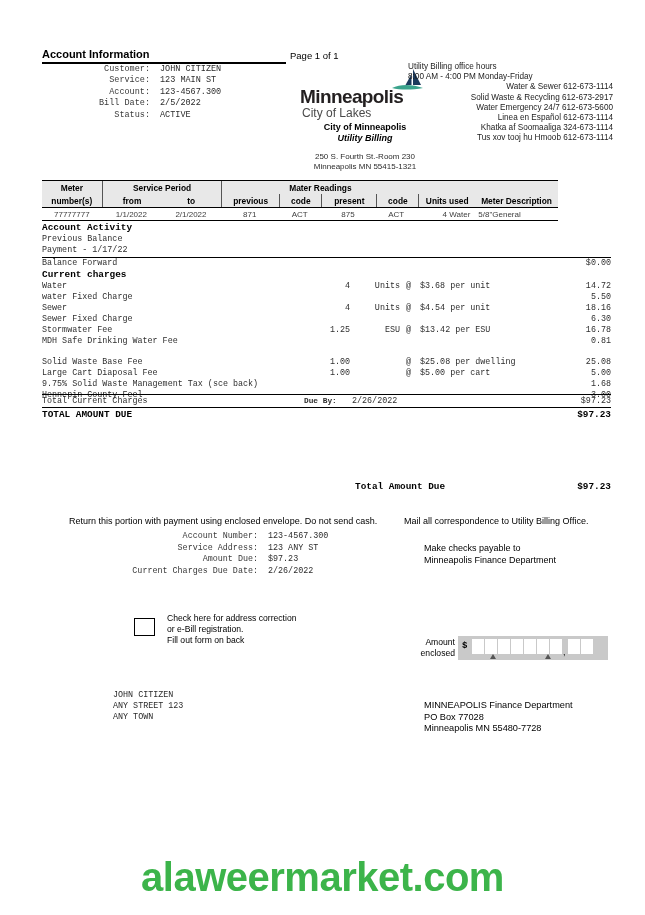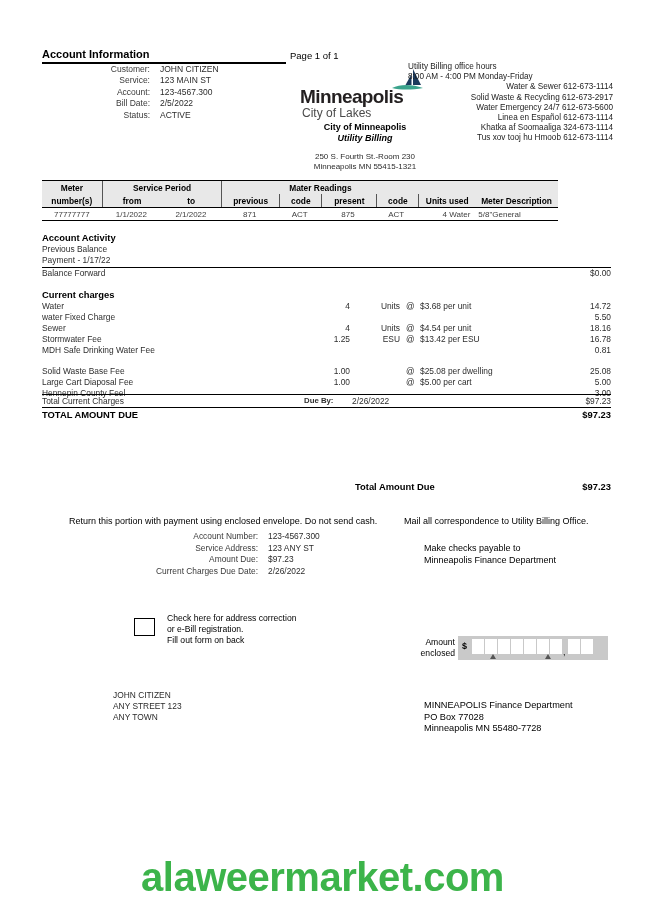--- a/index.html
+++ b/index.html
@@ -15,21 +15,21 @@
     color: #000;
     overflow: hidden;
   }
   .page {
     position: absolute;
     left: 0; top: 0;
     width: 645px;
     height: 915px;
   }
   .mono {
-    font-family: Liberation Sans, sans-serif;
+    font-family: Liberation Mono, monospace;
   }
   .sans {
     font-family: "Liberation Sans", sans-serif;
   }
 
   
   .acct-info-bar {
     position: absolute;
     left: 42px; top: 48px;
     width: 244px;
@@ -171,21 +171,20 @@
   .activity {
     position: absolute;
     left: 42px; top: 222px;
     width: 569px;
     font-size: 8.4px;
   }
   .sec-title {
     font-weight: bold;
     font-size: 9.4px;
     padding-bottom: 1px;
-    margin-top: 10px;
   }
   .act-line {
     position: relative;
     height: 11px;
     line-height: 11px;
     color: #2e2e2e;
   }
   .act-line .desc { position: absolute; left: 0; }
   .act-line .qty { position: absolute; left: 262px; width: 46px; text-align: right; }
   .act-line .unit { position: absolute; left: 318px; width: 40px; text-align: right; }
@@ -485,20 +484,28 @@
     </div>
     <div class="act-line">
       <span class="desc">Sewer</span>
       <span class="qty">4</span>
       <span class="unit">Units</span>
       <span class="at">@</span>
       <span class="rate">$4.54 per unit</span>
       <span class="amt">18.16</span>
     </div>
     <div class="act-line">
+      <span class="desc">Sewer Fixed Charge</span>
+      <span class="qty"></span>
+      <span class="unit"></span>
+      <span class="at"></span>
+      <span class="rate"></span>
+      <span class="amt">6.30</span>
+    </div>
+    <div class="act-line">
       <span class="desc">Stormwater Fee</span>
       <span class="qty">1.25</span>
       <span class="unit">ESU</span>
       <span class="at">@</span>
       <span class="rate">$13.42 per ESU</span>
       <span class="amt">16.78</span>
     </div>
     <div class="act-line">
       <span class="desc">MDH Safe Drinking Water Fee</span>
       <span class="qty"></span>
@@ -518,20 +525,28 @@
       <span class="rate">$25.08 per dwelling</span>
       <span class="amt">25.08</span>
     </div>
     <div class="act-line">
       <span class="desc">Large Cart Diaposal Fee</span>
       <span class="qty">1.00</span>
       <span class="unit"></span>
       <span class="at">@</span>
       <span class="rate">$5.00 per cart</span>
       <span class="amt">5.00</span>
+    </div>
+    <div class="act-line">
+      <span class="desc">9.75% Solid Waste Management Tax (sce back)</span>
+      <span class="qty"></span>
+      <span class="unit"></span>
+      <span class="at"></span>
+      <span class="rate"></span>
+      <span class="amt">1.68</span>
     </div>
     <div class="act-line">
       <span class="desc">Hennepin County Feel</span>
       <span class="qty"></span>
       <span class="unit"></span>
       <span class="at"></span>
       <span class="rate"></span>
       <span class="amt">3.00</span>
     </div>
   </div>

